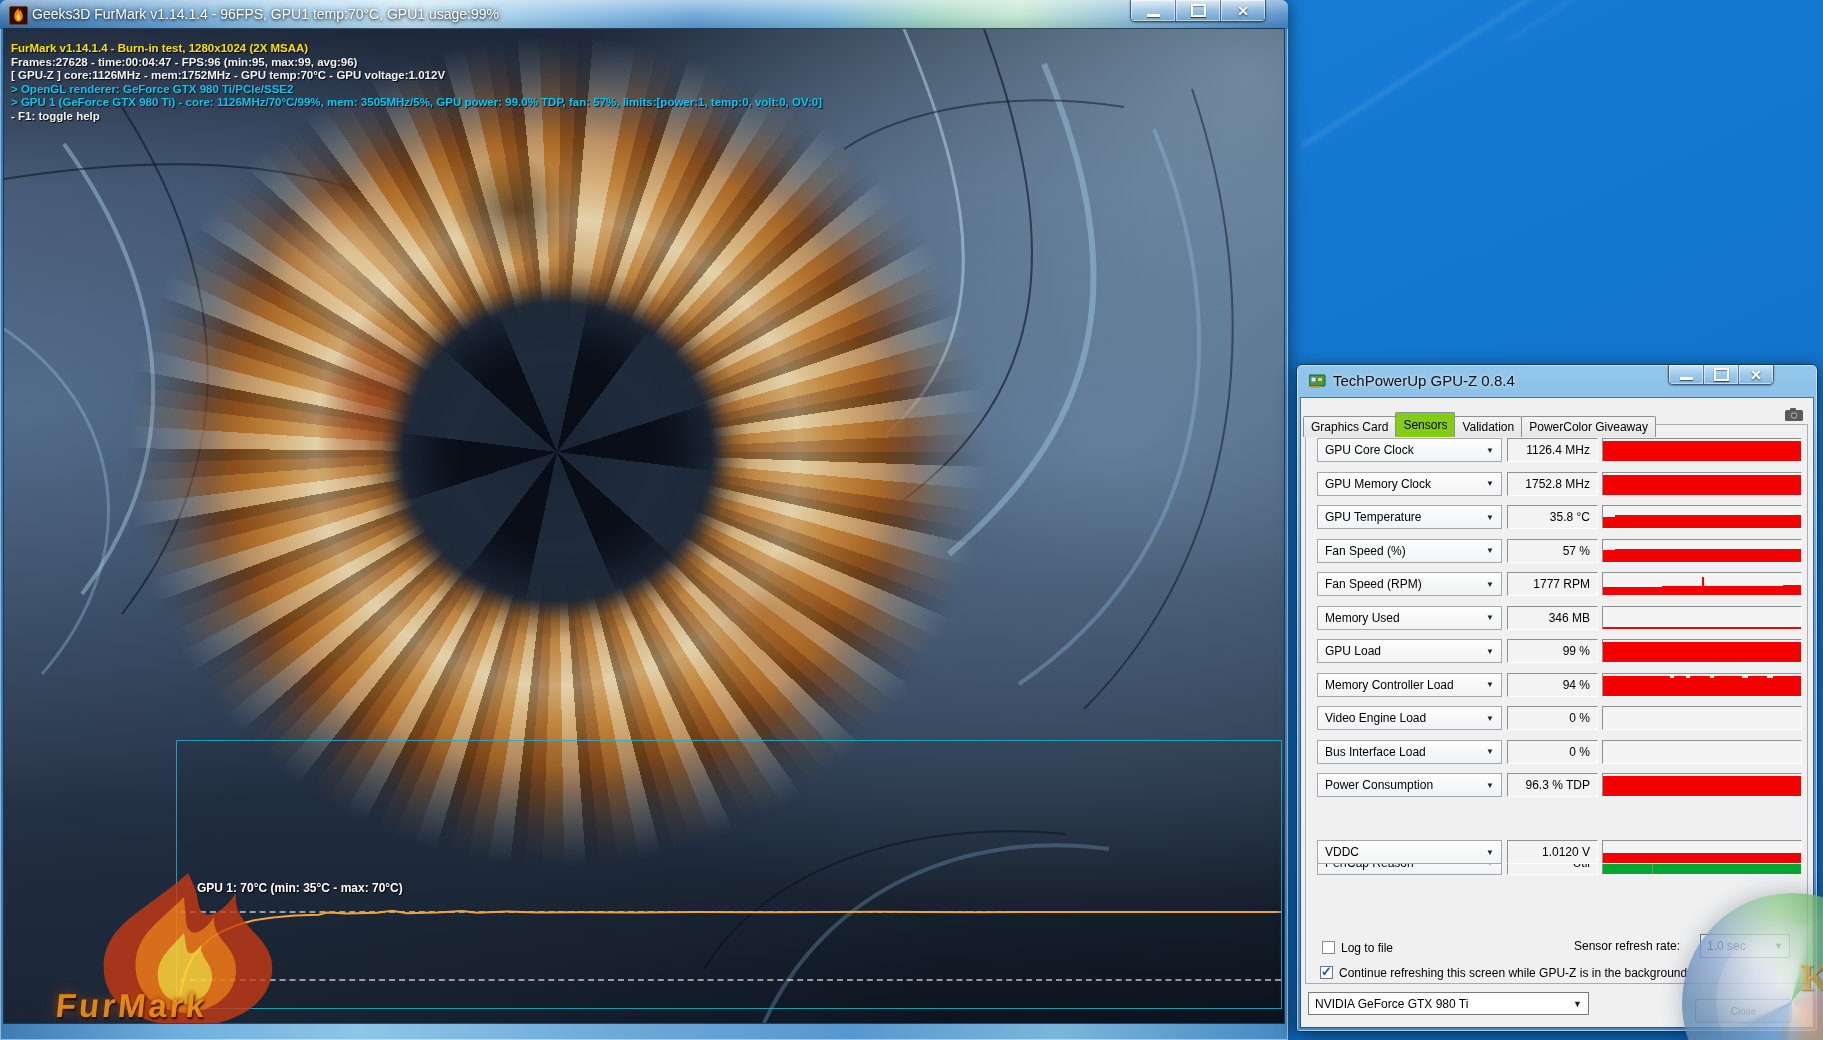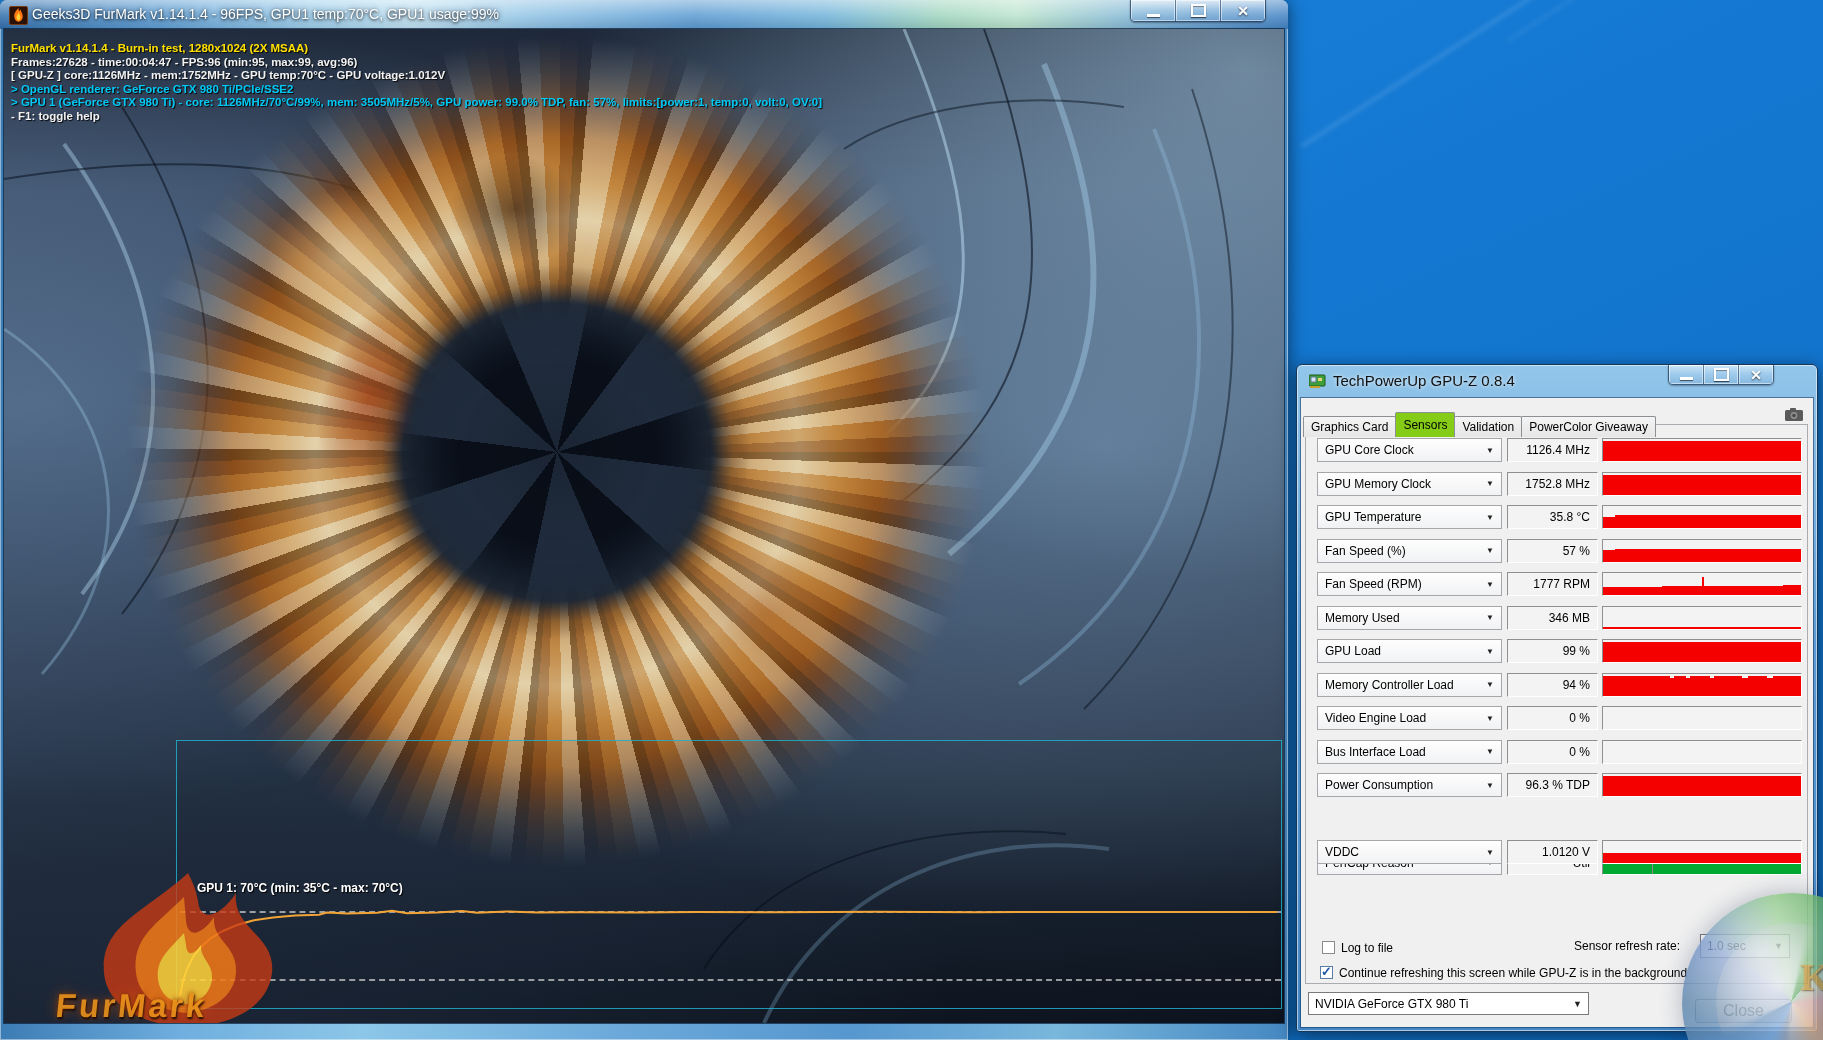--- a/index.html
+++ b/index.html
@@ -101,21 +101,21 @@
 
   .cb{position:absolute;width:13px;height:13px;background:#fff;border:1px solid #8a8a8a;box-sizing:border-box;}
   .cb.checked{border-color:#5a7da5;}
   .cb.checked::after{content:"✓";position:absolute;left:0px;top:-3px;font-size:13px;font-weight:bold;color:#2159a8;}
   .cb-label{position:absolute;font-size:12px;color:#000;white-space:nowrap;}
   .rr-label{position:absolute;font-size:12px;color:#000;}
   .combo{position:absolute;box-sizing:border-box;background:#fff;border:1px solid #7a7a7a;font-size:12px;color:#000;
     display:flex;align-items:center;justify-content:space-between;padding:0 6px;}
   .combo .arrow{font-size:9px;}
   .btn-close{position:absolute;left:394px;top:601px;width:97px;height:24px;box-sizing:border-box;border:1px solid #8e8e8e;border-radius:3px;
-    background:linear-gradient(#f6f6f6,#eaeaea 50%,#dcdcdc);box-shadow:inset 0 1px 0 #fff;font-size:16px;color:#333;
+    background:linear-gradient(#f6f6f6,#eaeaea 50%,#dcdcdc);box-shadow:inset 0 1px 0 #fff;font-size:10px;color:#333;
     display:flex;align-items:center;justify-content:center;}
 
   
   .kg{position:absolute;left:1682px;top:893px;width:220px;height:220px;border-radius:50%;opacity:.82;z-index:10;
     background:
       radial-gradient(circle at 36% 28%,rgba(255,255,255,.75),rgba(255,255,255,.15) 42%,rgba(40,40,60,.18) 82%),
       conic-gradient(from 210deg,#6f9fd8 0deg,#45739f 60deg,#3a66b0 95deg,#58b050 140deg,#2e8b3a 185deg,#b8452e 235deg,#d98a44 295deg,#6f9fd8 360deg);
     box-shadow:0 0 24px rgba(20,40,80,.35);}
   .kg-swirl{position:absolute;left:34px;top:30px;width:150px;height:158px;border-radius:50%;
     background:radial-gradient(circle at 42% 38%,rgba(245,245,250,.8),rgba(200,205,215,.35) 45%,rgba(120,125,140,.25) 70%,rgba(120,125,140,0) 85%);

